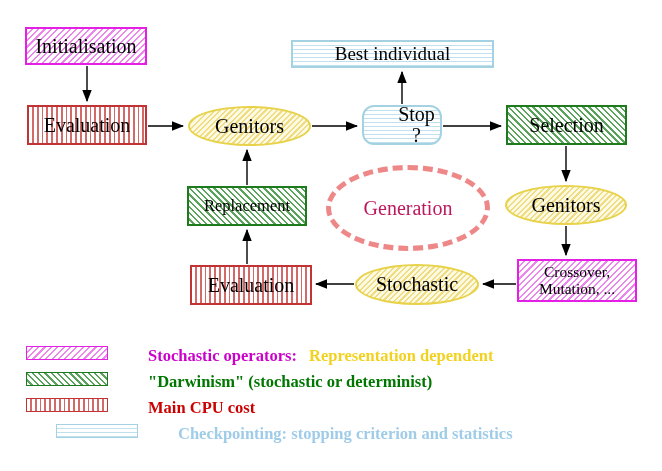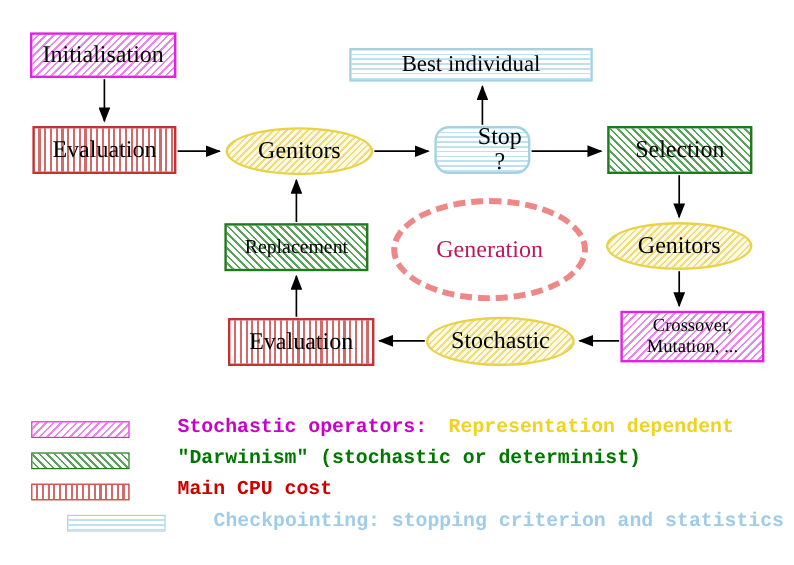--- a/index.html
+++ b/index.html
@@ -38,21 +38,21 @@
   #n-replacement { left: 187px; top: 186px; width: 120px; height: 40px; font-size: 16.5px; }
   #n-generation  { left: 326px; top: 165px; width: 164px; height: 86px;
                    border: 5px dashed #ee8888; border-radius: 50%;
                    color: #be185d; font-size: 20px; background: transparent; }
 
   #arrow-layer { position: absolute; left: 0; top: 0; width: 662px; height: 471px;
                  pointer-events: none; }
   #arrow-layer path.a { stroke: #000; stroke-width: 1.4; fill: none; }
 
   
-  .legend-row { position: absolute; left: 26px; display: flex; align-items: flex-end; font-family: Liberation Mono, monospace; }
+  .legend-row { position: absolute; left: 26px; display: flex; align-items: flex-start; }
   .legend-row .swatch { width: 82px; height: 14px; flex: 0 0 82px; }
   .legend-row .swatch.hatch-magenta, .legend-row .swatch.hatch-green,
   .legend-row .swatch.stripes-red, .legend-row .swatch.stripes-cyan { border-width: 1.5px; }
   .legend-row .ltext { margin-left: 40px; font-size: 16.5px; font-weight: bold; white-space: nowrap; }
   #legend-1 { top: 346px; } #legend-2 { top: 372px; }
   #legend-3 { top: 398px; } #legend-4 { top: 424px; padding-left: 30px; }
   .c-magenta { color: #cc00cc; } .c-yellow { color: #f2d21f; margin-left: 8px; }
   .c-green { color: #007700; }  .c-red { color: #cc0000; }  .c-cyan { color: #9fcce8; }
 </style>
 </head>

